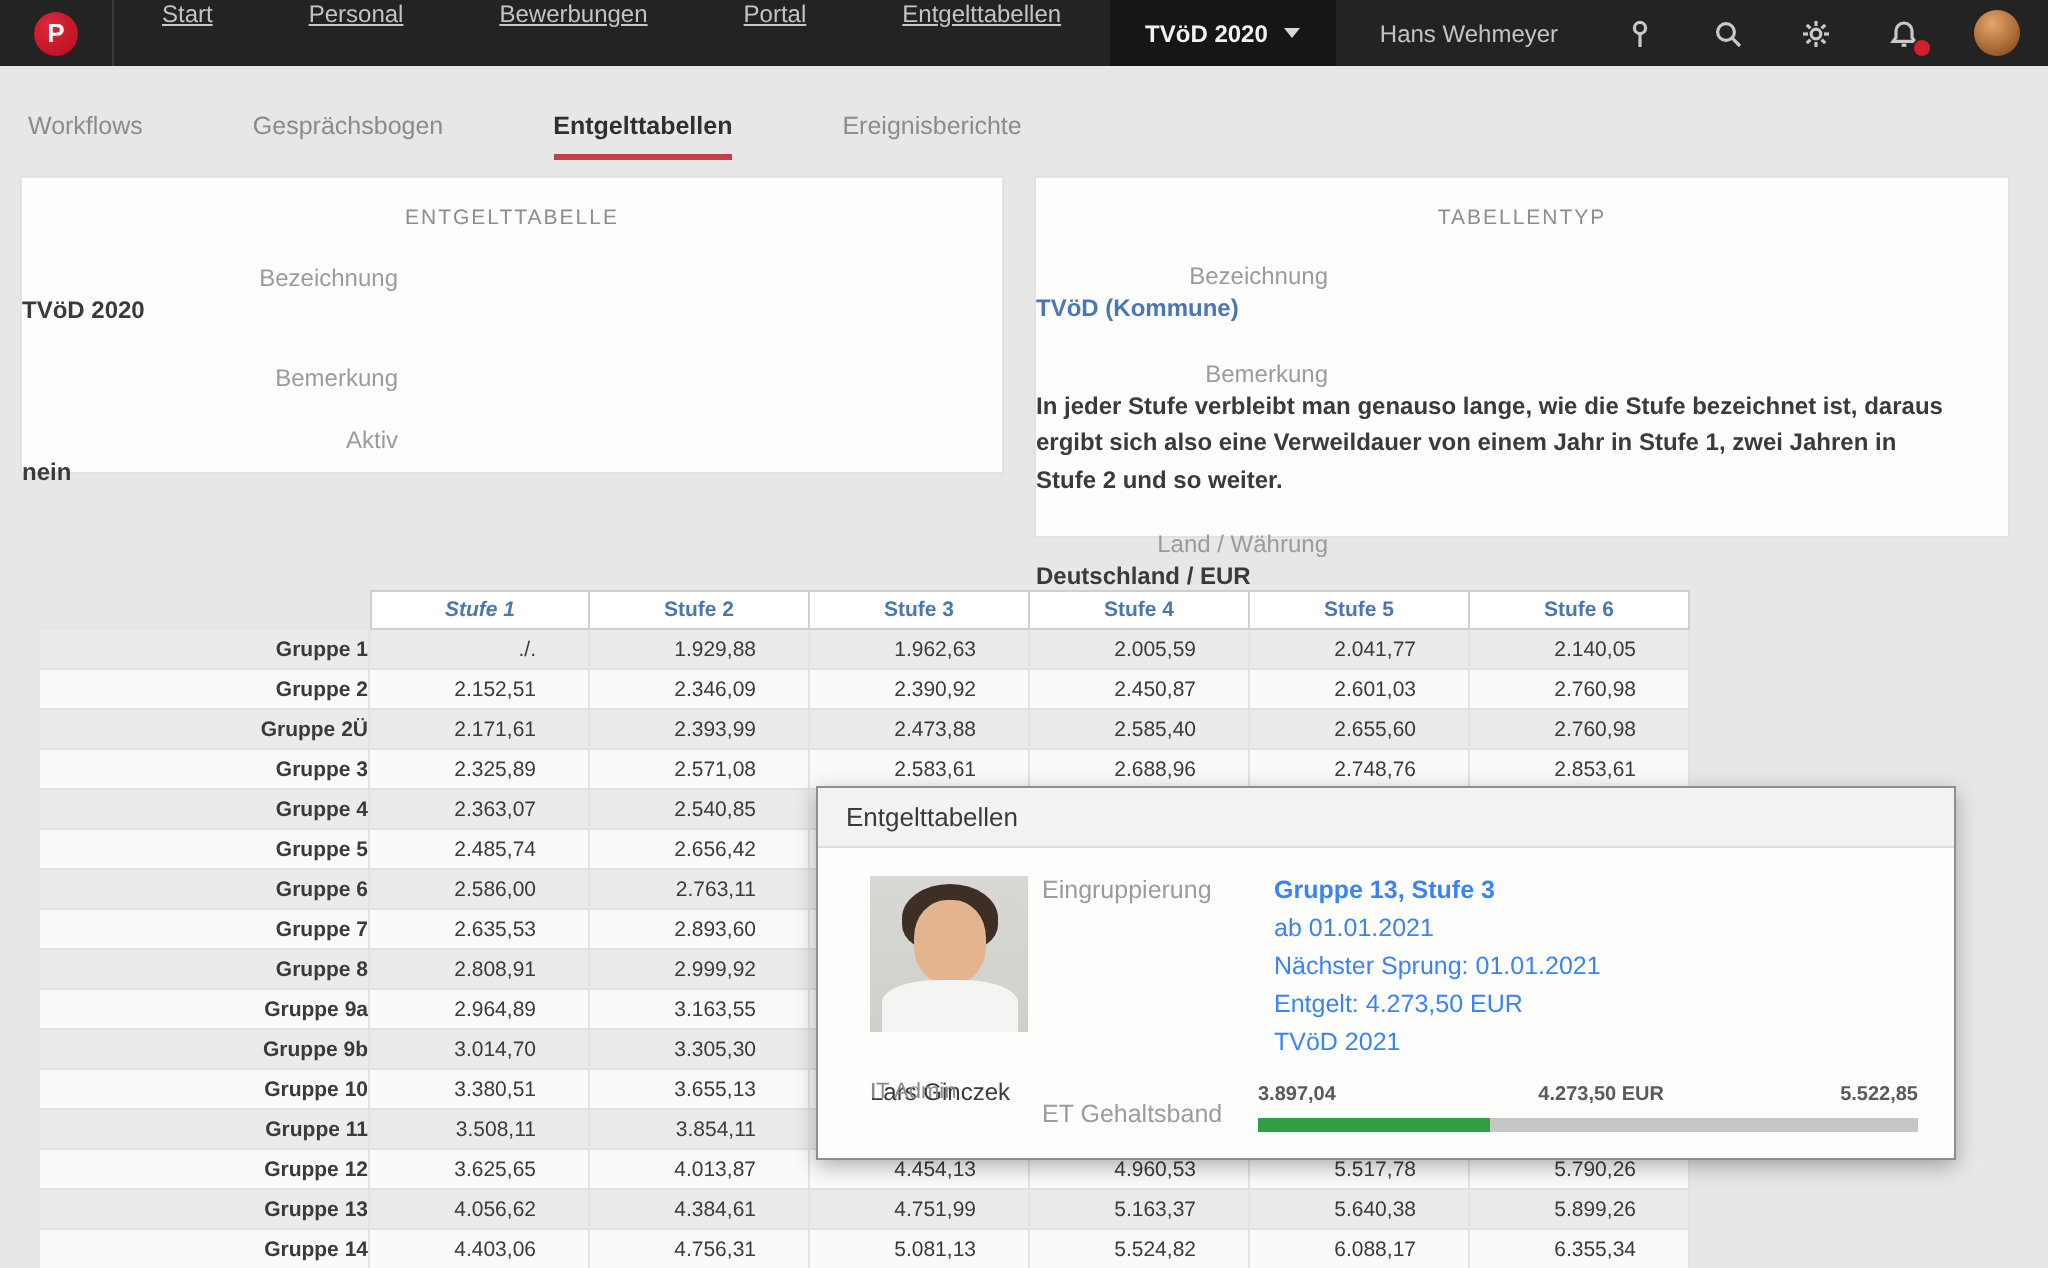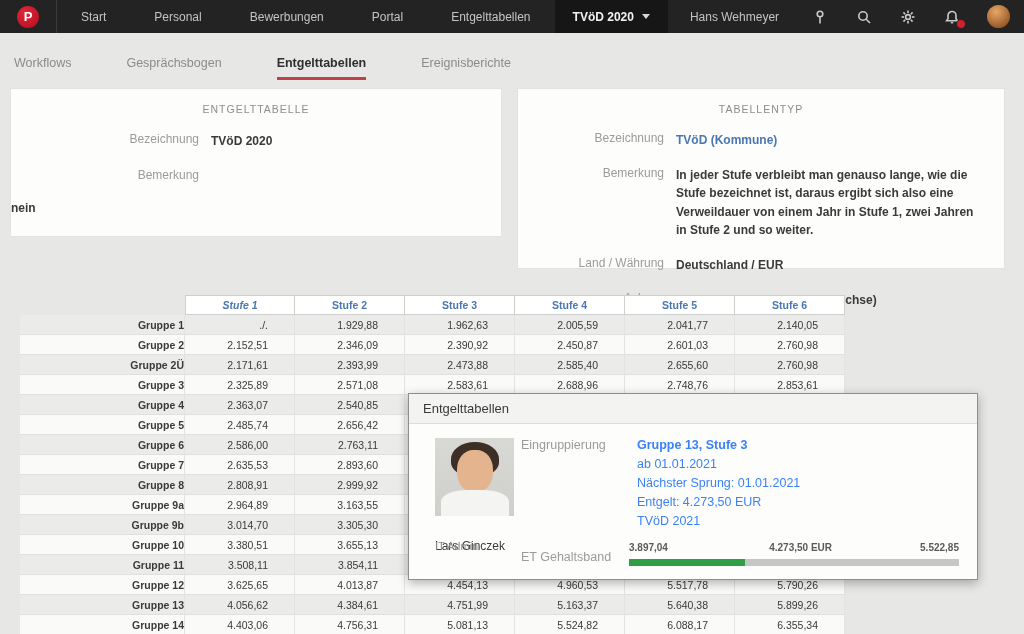--- a/index.html
+++ b/index.html
@@ -15,21 +15,21 @@
     background:#232323; display:flex; align-items:stretch; color:#c9c9c9;
   }
   .brand {
     width:57px; display:flex; align-items:center; justify-content:center;
     border-right:1px solid #3a3a3a; cursor:pointer;
   }
   .brand-circle {
     width:22px; height:22px; border-radius:50%; background:radial-gradient(circle at 35% 30%, #e0263a, #b30e1e);
     color:#fff; font-weight:bold; font-size:13px; display:flex; align-items:center; justify-content:center;
   }
-  .nav-items { display:flex; align-items:center; }
+  .nav-items { display:flex; align-items:flex-start;text-decoration:underline; }
   .nav-item {
     display:flex; align-items:center; padding:0 24px; font-size:12px; color:#c4c4c4; cursor:pointer;
   }
   .nav-context {
     display:flex; align-items:center; gap:8px; padding:0 18px; background:#161616;
     color:#f2f2f2; font-size:12px; font-weight:bold; cursor:pointer;
   }
   .chev { width:0; height:0; border-left:4px solid transparent; border-right:4px solid transparent; border-top:5px solid #d8d8d8; }
   .nav-user { display:flex; align-items:center; padding:0 22px; font-size:12px; color:#c4c4c4; cursor:pointer; }
   .nav-right { margin-left:auto; display:flex; align-items:center; gap:26px; padding-right:14px; }
@@ -48,21 +48,21 @@
   .tabs { position:absolute; top:56px; left:14px; display:flex; gap:55px; }
   .tab { font-size:12.5px; color:#8b8b8b; padding-bottom:7px; cursor:pointer; }
   .tab.active { color:#2f2f2f; font-weight:bold; border-bottom:3px solid #c2404a; }
 
   
   .card { position:absolute; background:#fdfdfc; border:1px solid #e2e2e0; }
   .card-title {
     text-align:center; font-size:10.5px; letter-spacing:1px; color:#8d8d8d;
     padding-top:14px; text-transform:uppercase;
   }
-  .field-row { display:flex; margin-top:16px; }
+  .field-row { display:flex; margin-top:16px;flex-direction:column; }
   .field-label { width:200px; text-align:right; color:#9b9b9b; font-size:12px; padding-right:12px; flex:none; }
   .field-value { font-size:12px; font-weight:bold; color:#3a3a3a; line-height:1.55; padding-right:24px; }
   .field-value.link { color:#4a77b4; cursor:pointer; font-weight:bold; }
   #card-left  { left:10px;  top:88px; width:492px; height:149px; }
   #card-right { left:517px; top:88px; width:488px; height:181px; }
   #card-right .field-label { width:158px; }
   #card-left  .field-row { margin-top:17px; }
 
   
   .salary-table {
@@ -185,20 +185,21 @@
     <div class="card-title">ENTGELTTABELLE</div>
     <div class="field-row">
       <div class="field-label">Bezeichnung</div>
       <div class="field-value">TVöD 2020</div>
     </div>
     <div class="field-row">
       <div class="field-label">Bemerkung</div>
       <div class="field-value"></div>
     </div>
     <div class="field-row">
+      <div class="field-label">Aktiv</div>
       <div class="field-value">nein</div>
     </div>
   </div>
 
   <div class="card" id="card-right">
     <div class="card-title">TABELLENTYP</div>
     <div class="field-row">
       <div class="field-label">Bezeichnung</div>
       <div class="field-value link">TVöD (Kommune)</div>
     </div>

